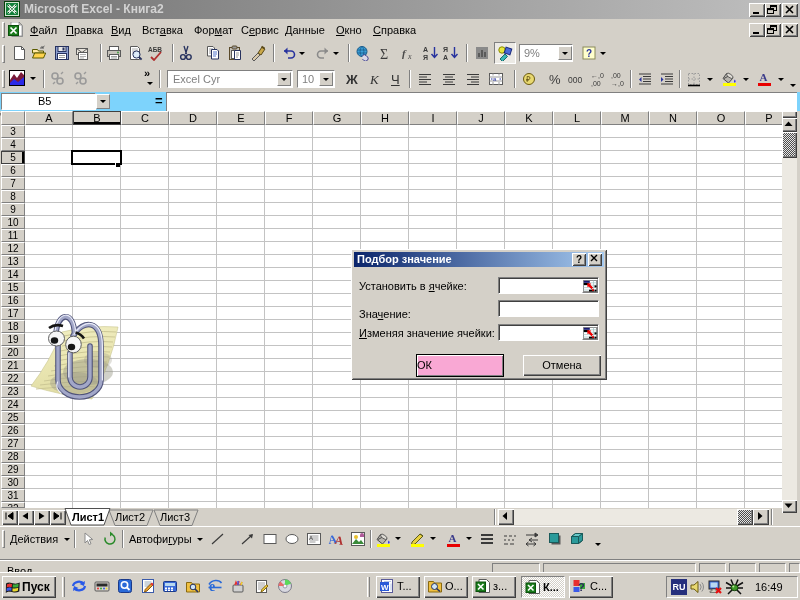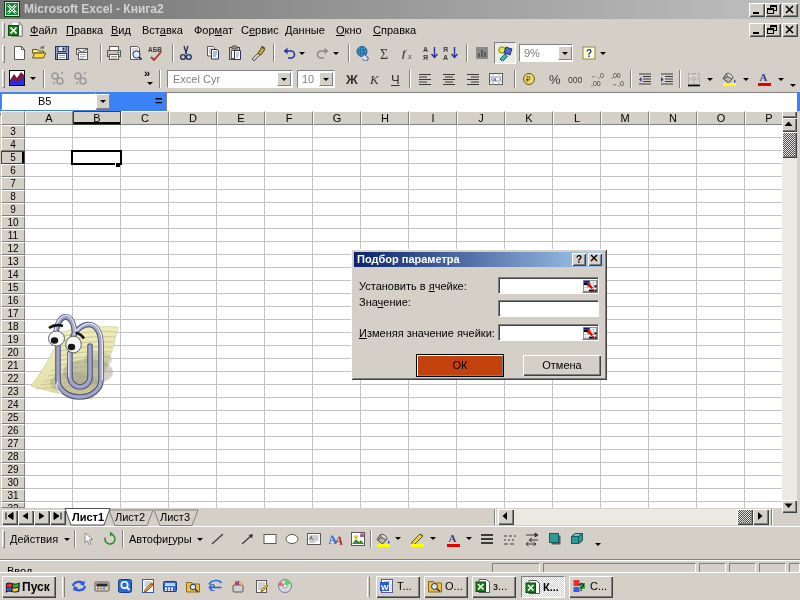--- a/index.html
+++ b/index.html
@@ -294,21 +294,21 @@
       <rect x="1" y="13" width="13" height="3" fill="#ffff00"></rect>
     </svg>
     <div class="dd" style="left:743px;top:12px;"></div>
     <svg class="abs" style="left:757px;top:4px" width="16" height="16" viewBox="0 0 16 16">
       <text x="2.5" y="11" font-size="11" font-weight="bold" fill="#3a3a8a" font-family="Liberation Serif">A</text>
       <rect x="1" y="13" width="13" height="3" fill="#e80000"></rect>
     </svg>
     <div class="dd" style="left:778px;top:12px;"></div>
     <div class="dd" style="left:790px;top:18px;"></div>
   </div>
-<div class="abs" style="left:0;top:92px;width:800px;height:34px;background:#3b82f6;border-bottom:1px solid #808080;">
+<div class="abs" style="left:0;top:92px;width:800px;height:34px;background:#7dd3fc;border-bottom:1px solid #808080;">
   <div class="abs sunken" style="left:1px;top:1px;width:95px;height:17px;background:#fff;">
     <div class="abs" style="left:36px;top:1px;font-size:11px;">B5</div>
   </div>
   <div class="abs raised" style="left:96px;top:2px;width:14px;height:15px;background:#d4d0c8;">
       <div class="dd" style="left:3px;top:5px;"></div>
     </div>
   <div class="abs" style="left:155px;top:1px;font-weight:bold;font-size:13px;">=</div>
   <div class="abs" style="left:166px;top:0px;width:631px;height:19px;background:#fff;border-top:1px solid #808080;border-left:1px solid #808080;"></div>
 </div>
 <div class="abs" style="left:0;top:111px;width:800px;height:415px;background:#d4d0c8;"><div class="hdrcell" style="left:1px;top:0px;width:24px;height:14px;"></div><div class="hdrcell" style="left:25px;top:0px;width:48px;height:14px;font-size:11px;line-height:13px;">A</div><div class="hdrcell" style="left:73px;top:0px;width:48px;height:14px;font-size:11px;line-height:13px; box-shadow:inset 0 -2px 0 #000;border-color:#404040;">B</div><div class="hdrcell" style="left:121px;top:0px;width:48px;height:14px;font-size:11px;line-height:13px;">C</div><div class="hdrcell" style="left:169px;top:0px;width:48px;height:14px;font-size:11px;line-height:13px;">D</div><div class="hdrcell" style="left:217px;top:0px;width:48px;height:14px;font-size:11px;line-height:13px;">E</div><div class="hdrcell" style="left:265px;top:0px;width:48px;height:14px;font-size:11px;line-height:13px;">F</div><div class="hdrcell" style="left:313px;top:0px;width:48px;height:14px;font-size:11px;line-height:13px;">G</div><div class="hdrcell" style="left:361px;top:0px;width:48px;height:14px;font-size:11px;line-height:13px;">H</div><div class="hdrcell" style="left:409px;top:0px;width:48px;height:14px;font-size:11px;line-height:13px;">I</div><div class="hdrcell" style="left:457px;top:0px;width:48px;height:14px;font-size:11px;line-height:13px;">J</div><div class="hdrcell" style="left:505px;top:0px;width:48px;height:14px;font-size:11px;line-height:13px;">K</div><div class="hdrcell" style="left:553px;top:0px;width:48px;height:14px;font-size:11px;line-height:13px;">L</div><div class="hdrcell" style="left:601px;top:0px;width:48px;height:14px;font-size:11px;line-height:13px;">M</div><div class="hdrcell" style="left:649px;top:0px;width:48px;height:14px;font-size:11px;line-height:13px;">N</div><div class="hdrcell" style="left:697px;top:0px;width:48px;height:14px;font-size:11px;line-height:13px;">O</div><div class="hdrcell" style="left:745px;top:0px;width:48px;height:14px;font-size:11px;line-height:13px;">P</div><div class="hdrcell" style="left:1px;top:14px;width:24px;height:13px;font-size:10px;line-height:12px;">3</div><div class="hdrcell" style="left:1px;top:27px;width:24px;height:13px;font-size:10px;line-height:12px;">4</div><div class="hdrcell" style="left:1px;top:40px;width:24px;height:13px;font-size:10px;line-height:12px; box-shadow:inset -2px 0 0 #000;border-color:#404040;">5</div><div class="hdrcell" style="left:1px;top:53px;width:24px;height:13px;font-size:10px;line-height:12px;">6</div><div class="hdrcell" style="left:1px;top:66px;width:24px;height:13px;font-size:10px;line-height:12px;">7</div><div class="hdrcell" style="left:1px;top:79px;width:24px;height:13px;font-size:10px;line-height:12px;">8</div><div class="hdrcell" style="left:1px;top:92px;width:24px;height:13px;font-size:10px;line-height:12px;">9</div><div class="hdrcell" style="left:1px;top:105px;width:24px;height:13px;font-size:10px;line-height:12px;">10</div><div class="hdrcell" style="left:1px;top:118px;width:24px;height:13px;font-size:10px;line-height:12px;">11</div><div class="hdrcell" style="left:1px;top:131px;width:24px;height:13px;font-size:10px;line-height:12px;">12</div><div class="hdrcell" style="left:1px;top:144px;width:24px;height:13px;font-size:10px;line-height:12px;">13</div><div class="hdrcell" style="left:1px;top:157px;width:24px;height:13px;font-size:10px;line-height:12px;">14</div><div class="hdrcell" style="left:1px;top:170px;width:24px;height:13px;font-size:10px;line-height:12px;">15</div><div class="hdrcell" style="left:1px;top:183px;width:24px;height:13px;font-size:10px;line-height:12px;">16</div><div class="hdrcell" style="left:1px;top:196px;width:24px;height:13px;font-size:10px;line-height:12px;">17</div><div class="hdrcell" style="left:1px;top:209px;width:24px;height:13px;font-size:10px;line-height:12px;">18</div><div class="hdrcell" style="left:1px;top:222px;width:24px;height:13px;font-size:10px;line-height:12px;">19</div><div class="hdrcell" style="left:1px;top:235px;width:24px;height:13px;font-size:10px;line-height:12px;">20</div><div class="hdrcell" style="left:1px;top:248px;width:24px;height:13px;font-size:10px;line-height:12px;">21</div><div class="hdrcell" style="left:1px;top:261px;width:24px;height:13px;font-size:10px;line-height:12px;">22</div><div class="hdrcell" style="left:1px;top:274px;width:24px;height:13px;font-size:10px;line-height:12px;">23</div><div class="hdrcell" style="left:1px;top:287px;width:24px;height:13px;font-size:10px;line-height:12px;">24</div><div class="hdrcell" style="left:1px;top:300px;width:24px;height:13px;font-size:10px;line-height:12px;">25</div><div class="hdrcell" style="left:1px;top:313px;width:24px;height:13px;font-size:10px;line-height:12px;">26</div><div class="hdrcell" style="left:1px;top:326px;width:24px;height:13px;font-size:10px;line-height:12px;">27</div><div class="hdrcell" style="left:1px;top:339px;width:24px;height:13px;font-size:10px;line-height:12px;">28</div><div class="hdrcell" style="left:1px;top:352px;width:24px;height:13px;font-size:10px;line-height:12px;">29</div><div class="hdrcell" style="left:1px;top:365px;width:24px;height:13px;font-size:10px;line-height:12px;">30</div><div class="hdrcell" style="left:1px;top:378px;width:24px;height:13px;font-size:10px;line-height:12px;">31</div><div class="hdrcell" style="left:1px;top:391px;width:24px;height:6px;font-size:10px;line-height:12px;">32</div><div class="abs" style="left:25px;top:14px;width:757px;height:383px;background:#fff;background-image:repeating-linear-gradient(to right,transparent 0 47px,#c3c3c3 47px 48px),repeating-linear-gradient(to bottom,transparent 0 12px,#c3c3c3 12px 13px);"></div><div class="abs" style="left:71px;top:39px;width:51px;height:15px;border:2px solid #000;background:#fff;"></div><div class="abs" style="left:115px;top:51px;width:5px;height:5px;background:#000;border-left:1px solid #fff;border-top:1px solid #fff;"></div>'<svg class="abs" style="left:28px;top:191px" width="94" height="104" viewBox="0 0 94 104">
@@ -595,31 +595,52 @@
     </div>
     <div class="abs raised2" style="left:569px;top:3px;width:44px;height:22px;background:#d4d0c8;">
       <svg class="abs" style="left:3px;top:2px" width="16" height="16" viewBox="0 0 16 16">
         <rect x="1.5" y="2" width="6" height="6" fill="#e83030"></rect>
         <rect x="1.5" y="9" width="6" height="5" fill="#3a5ae8"></rect>
         <rect x="8" y="5" width="5" height="6" fill="#3aaa3a"></rect>
         <text x="6" y="13" font-size="11" font-weight="bold" fill="#2a2a5a" font-family="Liberation Sans">?</text>
       </svg>
       <div class="abs" style="left:21px;top:4px;">С...</div>
     </div>
+    <div class="abs sunken" style="left:666px;top:3px;width:132px;height:22px;">
+      <div class="abs" style="left:4px;top:2px;width:16px;height:16px;background:#262f7c;color:#fff;font-size:9px;font-weight:bold;text-align:center;line-height:16px;">RU</div>
+      <svg class="abs" style="left:22px;top:2px" width="16" height="16" viewBox="0 0 16 16">
+        <path d="M2 6 h3 l4-3.5 v11 L5 10 H2 z" fill="#e8d870" stroke="#6a5a10"></path>
+        <path d="M11 5 a4 4.5 0 0 1 0 6 M12.8 3.5 a6 6.5 0 0 1 0 9" fill="none" stroke="#8a8a8a"></path>
+      </svg>
+      <svg class="abs" style="left:40px;top:2px" width="18" height="18" viewBox="0 0 18 18">
+        <rect x="2" y="2" width="10" height="8" fill="#3a6ad8" stroke="#2a2a2a"></rect>
+        <rect x="3.5" y="3.5" width="7" height="5" fill="#b8d8f0"></rect>
+        <path d="M5 10 h4 v2 h2 v1.5 H3 V12 h2z" fill="#d0d0c0" stroke="#2a2a2a" stroke-width="0.5"></path>
+        <path d="M9 9 l5 5 M14 9 l-5 5" stroke="#e81010" stroke-width="2.2"></path>
+      </svg>
+      <svg class="abs" style="left:58px;top:1px" width="19" height="19" viewBox="0 0 19 19">
+        <g stroke="#111" stroke-width="1.5" fill="none">
+          <path d="M7 8 L1 4.5 M7 10 L1 10 M7.5 11.5 L3 16 M12 8 L18 4.5 M12 10 L18 10 M11.5 11.5 L16 16 M8.5 7.5 L6 1.5 M10.5 7.5 L13 1.5"></path>
+        </g>
+        <ellipse cx="9.5" cy="9.7" rx="3.6" ry="3" fill="#3f9a28" stroke="#143d0c"></ellipse>
+        <circle cx="8.3" cy="8.6" r="1" fill="#bfe8a0"></circle>
+      </svg>
+      <div class="abs" style="left:88px;top:4px;font-size:11px;">16:49</div>
+    </div>
   </div>
 <div class="abs" style="left:351px;top:249px;width:256px;height:131px;background:#d4d0c8;box-shadow: inset 1px 1px 0 #fff, inset -1px -1px 0 #404040, inset 2px 2px 0 #d4d0c8, inset -2px -2px 0 #808080;">
   <div class="abs" style="left:3px;top:3px;width:250px;height:15px;background:linear-gradient(to right,#0a246a,#a6caf0);">
-    <div class="abs" style="left:3px;top:1px;font-size:11px;font-weight:bold;color:#fff;">Подбор параметра</div>
+    <div class="abs" style="left:3px;top:1px;font-size:11px;font-weight:bold;color:#fff;">Подбор значение</div>
   </div>
   <div class="winbtn" style="left:221px;top:4px;width:14px;height:13px;text-align:center;font-weight:bold;font-size:10px;line-height:13px;">?</div>
   <div class="winbtn" style="left:237px;top:4px;width:14px;height:13px;"><svg width="12" height="11">
         <path d="M3 2 L9 8 M9 2 L3 8" stroke="#000" stroke-width="1.4"></path>
       </svg></div>
   <div class="abs" style="left:8px;top:31px;">Установить в <u>я</u>чейке:</div>
-  <div class="abs" style="left:8px;top:47px;">Зна<u>ч</u>ение:</div>
+  <div class="abs" style="left:8px;top:59px;">Зна<u>ч</u>ение:</div>
   <div class="abs" style="left:8px;top:78px;"><u>И</u>зменяя значение ячейки:</div>
   <div class="abs" style="left:147px;top:28px;width:101px;height:17px;background:#fff;border:1px solid #808080;border-right-color:#fff;border-bottom-color:#fff;box-shadow:inset 1px 1px 0 #404040;"></div>
   <div class="abs" style="left:147px;top:51px;width:101px;height:17px;background:#fff;border:1px solid #808080;border-right-color:#fff;border-bottom-color:#fff;box-shadow:inset 1px 1px 0 #404040;"></div>
   <div class="abs" style="left:147px;top:75px;width:101px;height:17px;background:#fff;border:1px solid #808080;border-right-color:#fff;border-bottom-color:#fff;box-shadow:inset 1px 1px 0 #404040;"></div>
   <div class="abs raised" style="left:231px;top:30px;width:16px;height:14px;background:#d4d0c8;"><svg width="14" height="12" viewBox="0 0 14 12">
         <rect x="0.5" y="0.5" width="13" height="11" fill="#fff" stroke="#909090"></rect>
         <path d="M0.5 2.8 h13 M0.5 5.2 h13 M0.5 7.6 h13 M0.5 10 h13 M10.5 0.5 v11" stroke="#9fc3c3" stroke-width="0.7"></path>
         <rect x="0.8" y="0.8" width="6" height="2" fill="#191970"></rect>
         <rect x="0.8" y="3" width="5" height="2" fill="#000"></rect>
         <rect x="6" y="9.7" width="5" height="1.8" fill="#000"></rect>
@@ -632,15 +653,15 @@
         <rect x="0.5" y="0.5" width="13" height="11" fill="#fff" stroke="#909090"></rect>
         <path d="M0.5 2.8 h13 M0.5 5.2 h13 M0.5 7.6 h13 M0.5 10 h13 M10.5 0.5 v11" stroke="#9fc3c3" stroke-width="0.7"></path>
         <rect x="0.8" y="0.8" width="6" height="2" fill="#191970"></rect>
         <rect x="0.8" y="3" width="5" height="2" fill="#000"></rect>
         <rect x="6" y="9.7" width="5" height="1.8" fill="#000"></rect>
         <rect x="11.5" y="5.4" width="2" height="2" fill="#000"></rect>
         <rect x="11.5" y="9.7" width="2" height="1.8" fill="#000"></rect>
         <path d="M4.2 3.2 l4 0.4 -0.9 1.2 2.8 2.8 -1.6 1.6 -2.8-2.8 -1.2 0.9 z" fill="#ee0000"></path>
         <path d="M9.3 9.3 l1.4 1.4" stroke="#ee0000" stroke-width="1.8"></path>
       </svg></div>
-  <div class="abs" style="left:65px;top:105px;width:88px;height:23px;background:#c2410c;border:1px solid #000;box-shadow:inset 1px 1px 0 #fff, inset -1px -1px 0 #808080;text-align:center;line-height:21px;">ОК</div>
+  <div class="abs" style="left:65px;top:105px;width:88px;height:23px;background:#f9a8d4;border:1px solid #000;box-shadow:inset 1px 1px 0 #fff, inset -1px -1px 0 #808080;text-align:left;line-height:21px;">ОК</div>
   <div class="abs" style="left:172px;top:106px;width:78px;height:21px;background:#d4d0c8;box-shadow:inset 1px 1px 0 #fff, inset -1px -1px 0 #404040, inset -2px -2px 0 #808080;text-align:center;line-height:20px;">Отмена</div>
 </div>
 
 </body></html>

